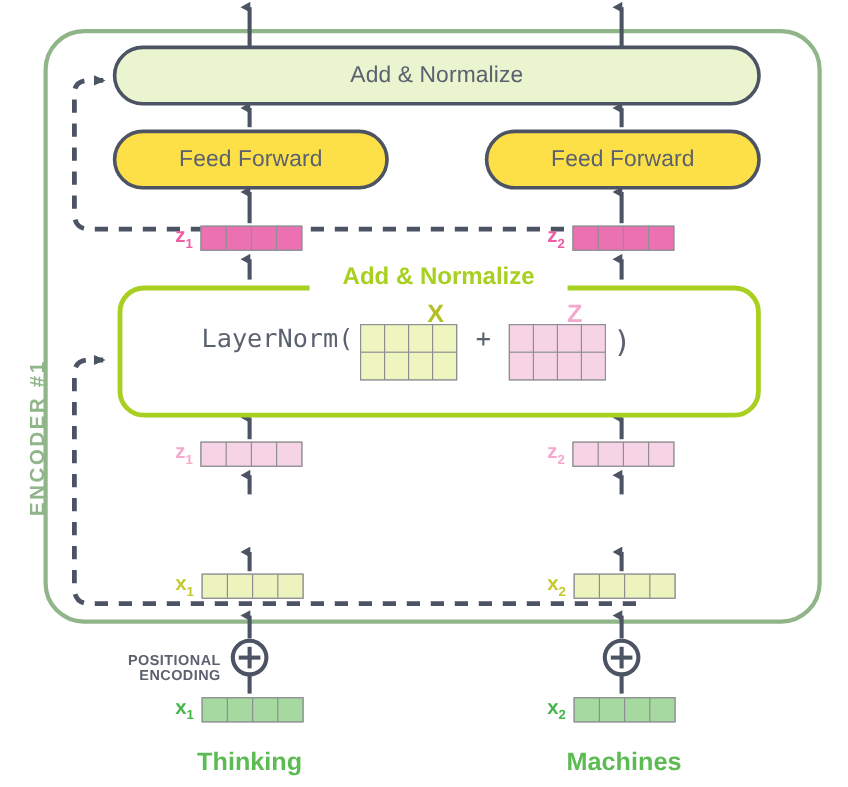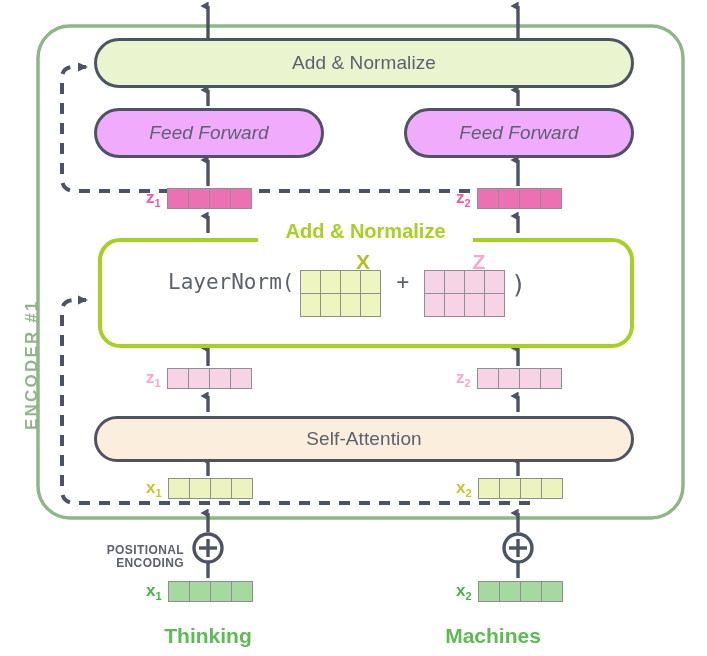--- a/index.html
+++ b/index.html
@@ -35,21 +35,21 @@
     border-radius: 26px;
     display: flex;
     align-items: center;
     justify-content: center;
     color: #5b616e;
     font-size: 19px;
     letter-spacing: 0.1px;
     z-index: 4;
   }
   .blk.addnorm-top { background: #eaf5d0; }
-  .blk.ff          { background: #f0abfc; font-style: italic; }
+  .blk.ff          { background: #fde047; }
   .blk.selfattn    { background: #fbeedd; }
 
   
   .ln-box {
     position: absolute;
     box-sizing: border-box;
     border: 4px solid #a8d020;
     border-radius: 22px;
     background: #ffffff;
     z-index: 4;
@@ -326,23 +326,20 @@
       <span>z</span><sub>2</sub>
     </span>
     <span class="vec">
       <i class="cell"></i>
         <i class="cell"></i>
         <i class="cell"></i>
         <i class="cell"></i>
     </span>
   </div>
 
-  <div class="blk selfattn" style="left:94px; top:416px; width:540px; height:46px;">
-    <span>Self-Attention</span>
-  </div>
 
   <div class="vec-wrap x-pale" style="left:146px; top:478px;">
     <span class="vec-label">
       <span>x</span><sub>1</sub>
     </span>
     <span class="vec">
       <i class="cell"></i>
         <i class="cell"></i>
         <i class="cell"></i>
         <i class="cell"></i>
@@ -382,15 +379,15 @@
     </span>
     <span class="vec">
       <i class="cell"></i>
         <i class="cell"></i>
         <i class="cell"></i>
         <i class="cell"></i>
     </span>
   </div>
 
   <div class="word" style="left:118px; top:624px; width:180px;">Thinking</div>
-  <div class="word" style="left:403px; top:624px; width:180px;">Machines</div>
+  <div class="word" style="left:430px; top:624px; width:180px;">Machines</div>
 
 </div>
 
 </body></html>

